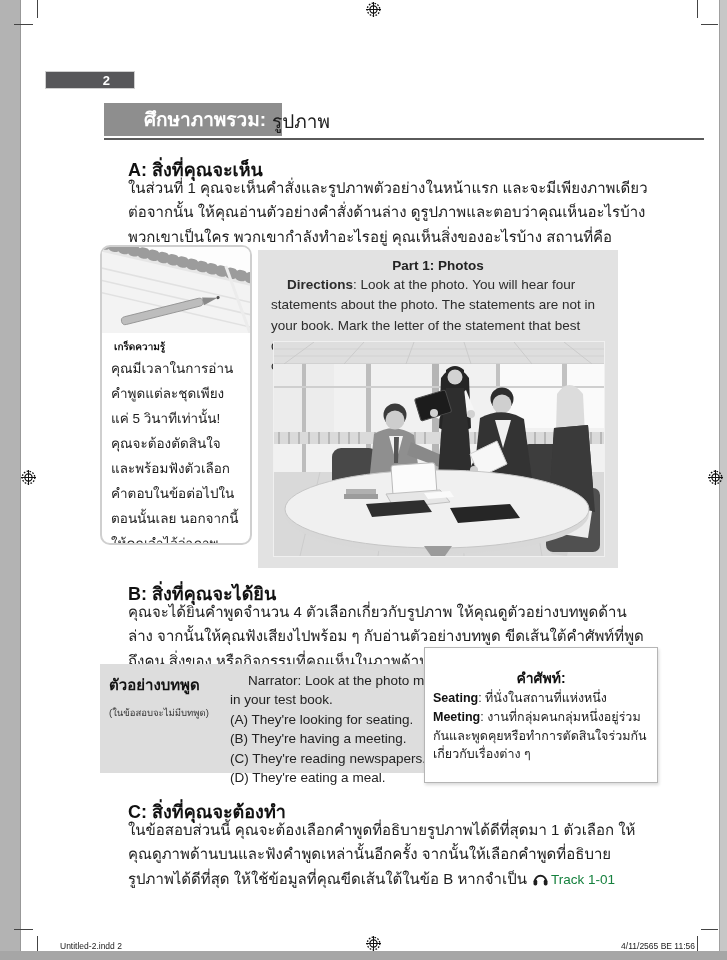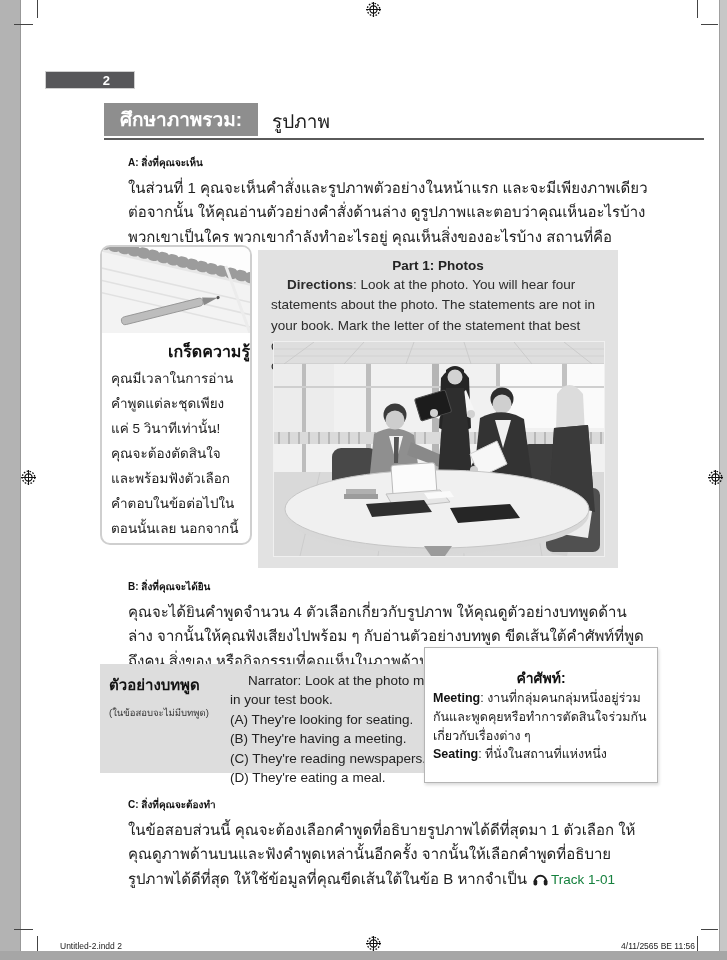--- a/index.html
+++ b/index.html
@@ -13,32 +13,32 @@
   .edge-left{left:0;top:0;width:20px;height:960px;background:#b3b3b3;border-right:1px solid #989898;}
   .edge-right{left:719px;top:0;width:8px;height:960px;background:#c7c7c7;border-left:1px solid #a0a0a0;}
   .edge-bottom{left:0;top:951px;width:727px;height:9px;background:#a6a6a6;}
   .crop{background:#444;}
   .regmark{width:15px;height:15px;}
   
   .tab2{left:45px;top:71px;width:90px;height:18px;background:#57575a;border:1px solid #cfcfcf;
         color:#fff;font-size:13px;font-weight:bold;text-align:right;padding-right:24px;line-height:18px;box-sizing:border-box;}
   
   .hdr-label{left:104px;top:103px;width:154px;height:33px;background:#8e8e8e;color:#fff;
-             font-weight:bold;font-size:19px;line-height:33px;text-align:center;}
+             font-weight:bold;font-size:19px;line-height:33px;text-align:center;padding-left:24px;}
   .hdr-title{left:272px;top:106px;font-size:19px;color:#1c1c1c;}
   .hdr-rule{left:104px;top:138px;width:600px;height:2px;background:#5a5a5a;}
   
-  .sec-h{font-size:10px;font-weight:bold;color:#111;}
+  .sec-h{font-size:18px;font-weight:bold;color:#111;}
   .sec-b{font-size:15px;line-height:1.62;color:#1e1e1e;width:520px;}
   .hp-icon{display:inline-block;vertical-align:-2px;margin:0 3px 0 6px;}
   .track{font-size:13.5px;color:#15803d;}
   
   .tipbox{left:100px;top:245px;width:152px;height:300px;background:#fff;border:2px solid #cfcfcf;
           border-radius:10px;box-sizing:border-box;overflow:hidden;}
-  .tip-title{text-align:right;font-weight:bold;font-size:16px;margin:2px 0 3px 12px;color:#111;}
+  .tip-title{text-align:left;font-weight:bold;font-size:10px;margin:2px 0 3px 12px;color:#111;}
   .tip-body{font-size:13.5px;line-height:1.85;padding:0 9px;color:#1e1e1e;}
   
   .p1box{left:258px;top:250px;width:360px;height:318px;background:#e2e2e2;box-sizing:border-box;}
   .p1-title{text-align:center;font-weight:bold;font-size:13.5px;padding-top:8px;color:#222;}
   .p1-dir{font-size:13.5px;line-height:1.5;color:#2c2c2c;padding:2px 13px 0 13px;}
   .p1-dir .dirlabel{font-weight:bold;}
   .p1-dir .indent{display:inline-block;width:16px;}
   .photo{left:273px;top:341px;width:330px;height:214px;border:1px solid #f0f0f0;background:#e9e9e9;}
   
   .exbox{left:100px;top:664px;width:545px;height:109px;background:#dddddd;}
@@ -266,22 +266,22 @@
     <p class="narr">Narrator: Look at the photo marked number 1 in your test book.</p>
     <div class="opt">(A) They're looking for seating.</div>
     <div class="opt">(B) They're having a meeting.</div>
     <div class="opt">(C) They're reading newspapers.</div>
     <div class="opt">(D) They're eating a meal.</div>
   </div>
 </div>
 
 <div class="abs vocab">
   <div class="vocab-title">คำศัพท์:</div>
+  <div class="ventry"><b>Seating</b><span>: ที่นั่งในสถานที่แห่งหนึ่ง</span></div>
   <div class="ventry"><b>Meeting</b><span>: งานที่กลุ่มคนกลุ่มหนึ่งอยู่ร่วมกันและพูดคุยหรือทำการตัดสินใจร่วมกันเกี่ยวกับเรื่องต่าง ๆ</span></div>
-  <div class="ventry"><b>Seating</b><span>: ที่นั่งในสถานที่แห่งหนึ่ง</span></div>
 </div>
 
 <div class="abs sec-h" style="left:128px;top:797px">C: สิ่งที่คุณจะต้องทำ</div>
 <div class="abs sec-b" style="left:128px;top:818px">
   <span>ในข้อสอบส่วนนี้ คุณจะต้องเลือกคำพูดที่อธิบายรูปภาพได้ดีที่สุดมา 1 ตัวเลือก ให้คุณดูภาพด้านบนและฟังคำพูดเหล่านั้นอีกครั้ง จากนั้นให้เลือกคำพูดที่อธิบายรูปภาพได้ดีที่สุด ให้ใช้ข้อมูลที่คุณขีดเส้นใต้ในข้อ B หากจำเป็น</span><svg class="hp-icon" width="15" height="14" viewBox="0 0 16 15">
       <path d="M2,10 a6,6 0 0 1 12,0" fill="none" stroke="#1e1e1e" stroke-width="2"></path>
       <rect x="0.5" y="8" width="4" height="6.5" rx="1.8" fill="#1e1e1e"></rect>
       <rect x="11.5" y="8" width="4" height="6.5" rx="1.8" fill="#1e1e1e"></rect>
     </svg><span class="track">Track 1-01</span>
 </div>

